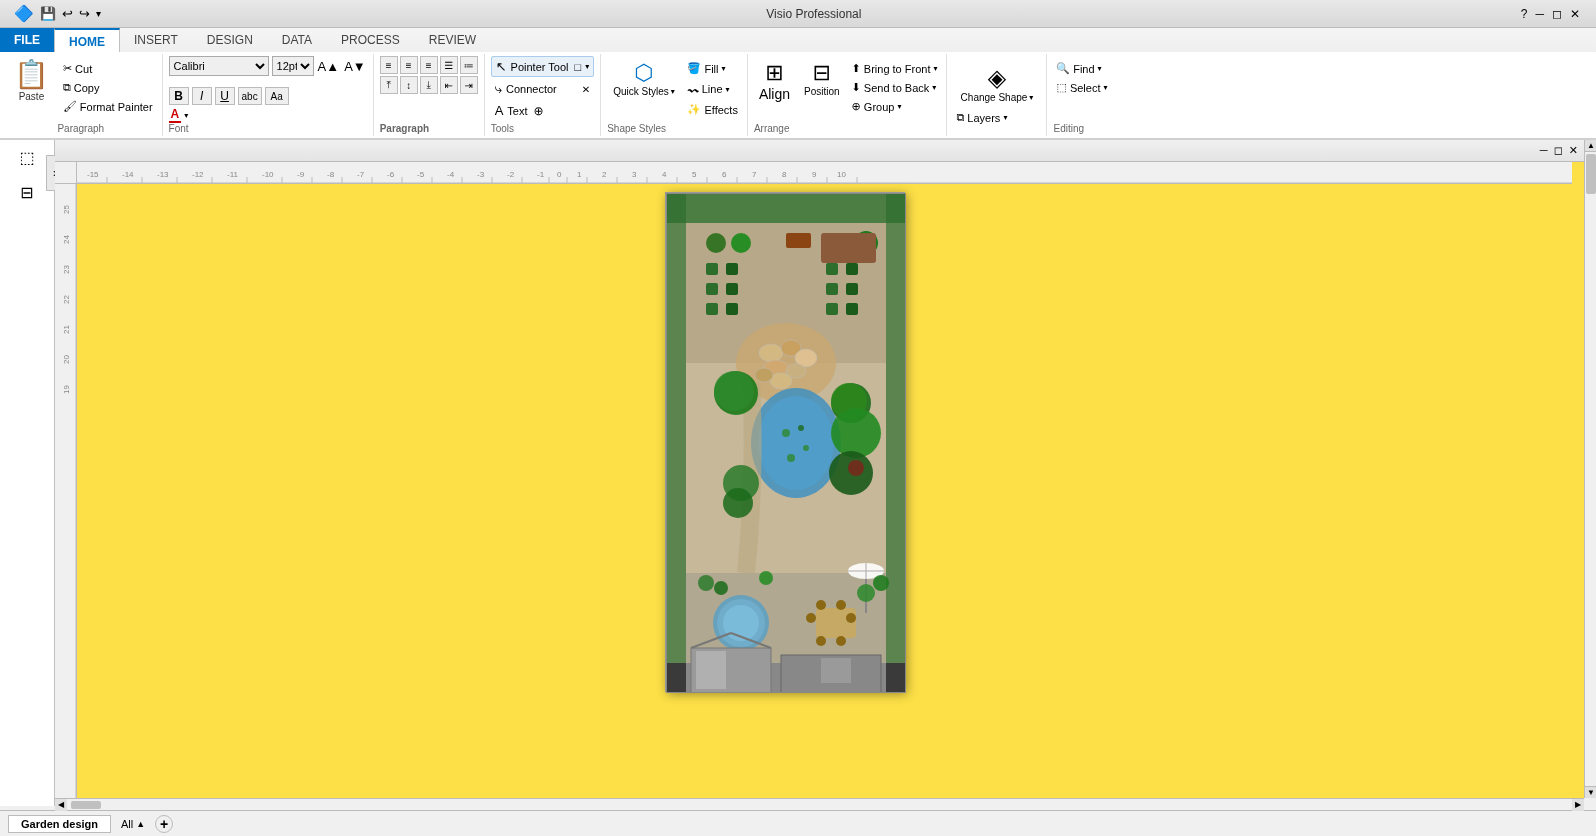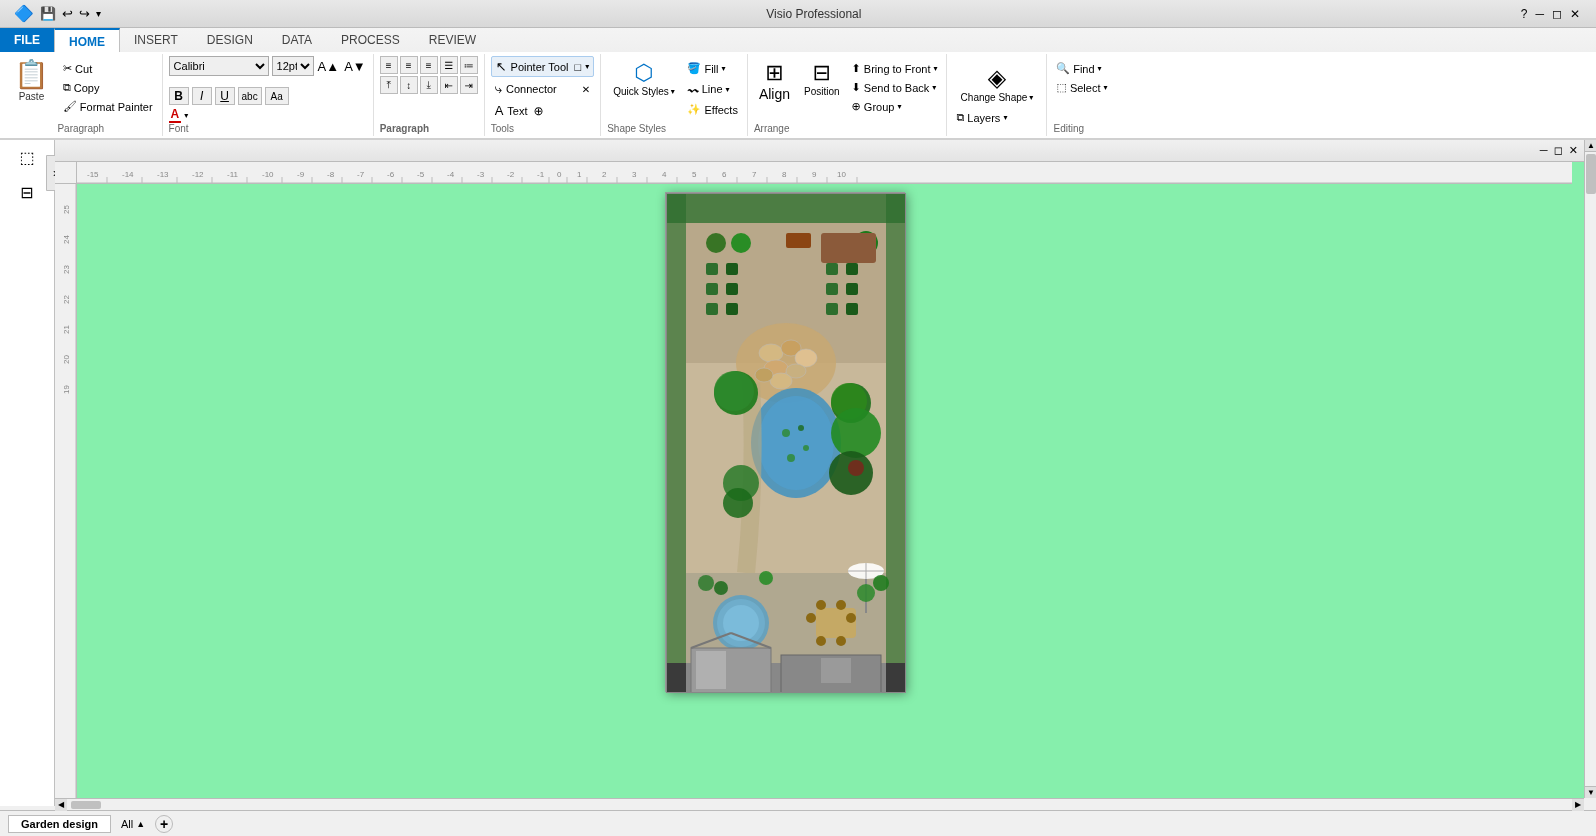--- a/index.html
+++ b/index.html
@@ -309,21 +309,21 @@
 
   <div style="height:22px;background:linear-gradient(to bottom,#f0f0f0,#e4e4e4);border-bottom:1px solid #bbb;display:flex;align-items:center;justify-content:space-between;padding:0 6px;">
     <div style="width:30px;"></div>
     <div style="display:flex;gap:6px;">
       <span style="cursor:pointer;font-size:11px;">─</span>
       <span style="cursor:pointer;font-size:11px;">◻</span>
       <span style="cursor:pointer;font-size:11px;">✕</span>
     </div>
   </div>
 
-  <div style="position:absolute;top:22px;left:0;right:0;bottom:0;background:#86efac;padding-left:44px;">
+  <div style="position:absolute;top:22px;left:0;right:0;bottom:0;background:#fde047;padding-left:44px;">
 
     <div style="position:absolute;top:0;left:0;width:22px;height:22px;background:#f0f0f0;border-right:1px solid #bbb;border-bottom:1px solid #bbb;z-index:10;"></div>
 
     <div style="position:absolute;top:0;left:22px;right:12px;height:22px;background:#f0f0f0;border-bottom:1px solid #bbb;overflow:hidden;">
       <svg width="100%" height="22" style="position:absolute;top:0;left:0;">
         <line x1="0" y1="21" x2="100%" y2="21" stroke="#bbb" stroke-width="1"></line>
 
         <g font-size="8" fill="#888">
           <text x="10" y="15">-15</text>
             <line x1="30" y1="15" x2="30" y2="22" stroke="#bbb"></line>

